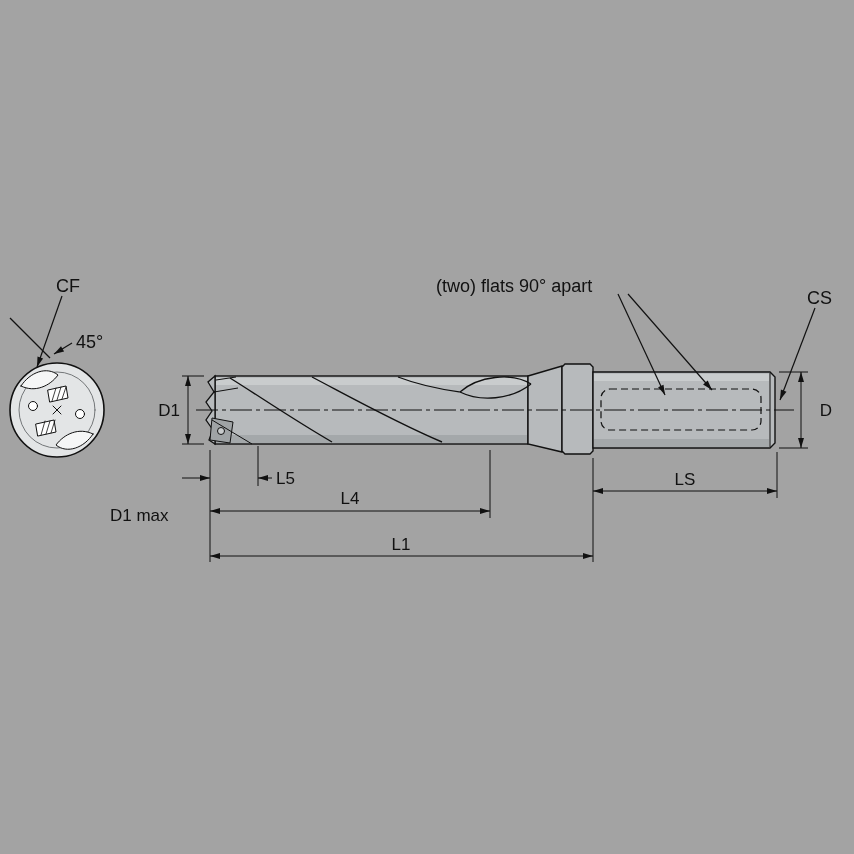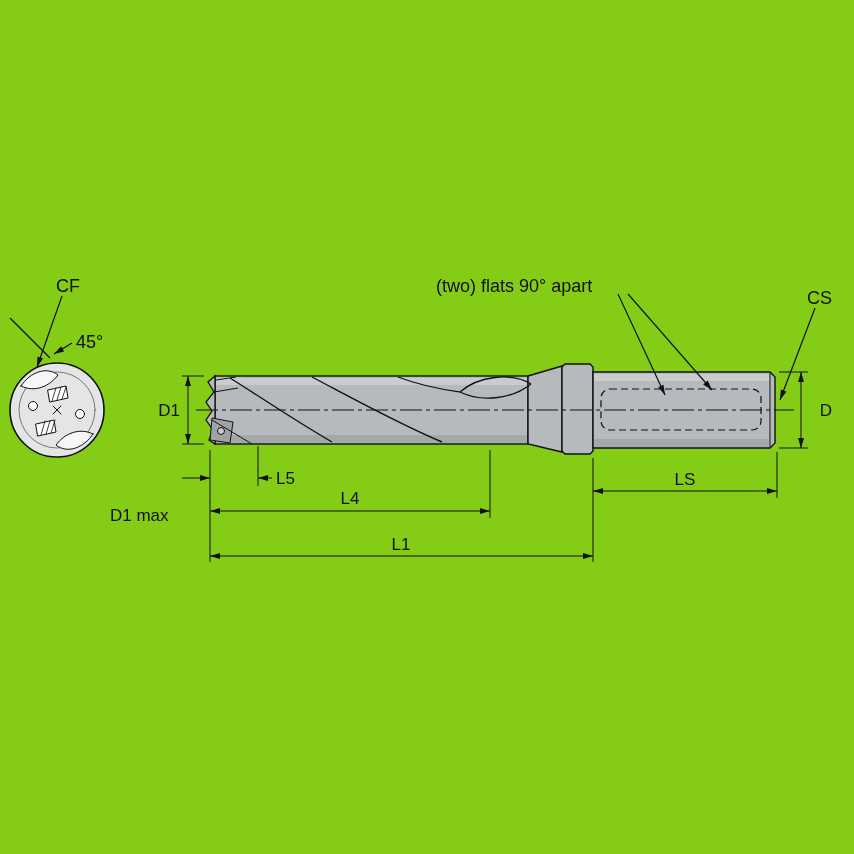--- a/index.html
+++ b/index.html
@@ -5,21 +5,21 @@
   html, body {
     margin: 0;
     padding: 0;
     background: #ffffff;
     font-family: "Liberation Sans", "DejaVu Sans", sans-serif;
   }
   .canvas {
     position: relative;
     width: 854px;
     height: 854px;
-    background: #84cc16;
+    background: #a3a3a3;
     overflow: hidden;
   }
   svg { display: block; }
   text {
     font-family: "Liberation Sans", "DejaVu Sans", sans-serif;
     fill: #111111;
   }
   .lbl  { font-size: 18px; }
   .dim  { font-size: 17px; }
 </style>

